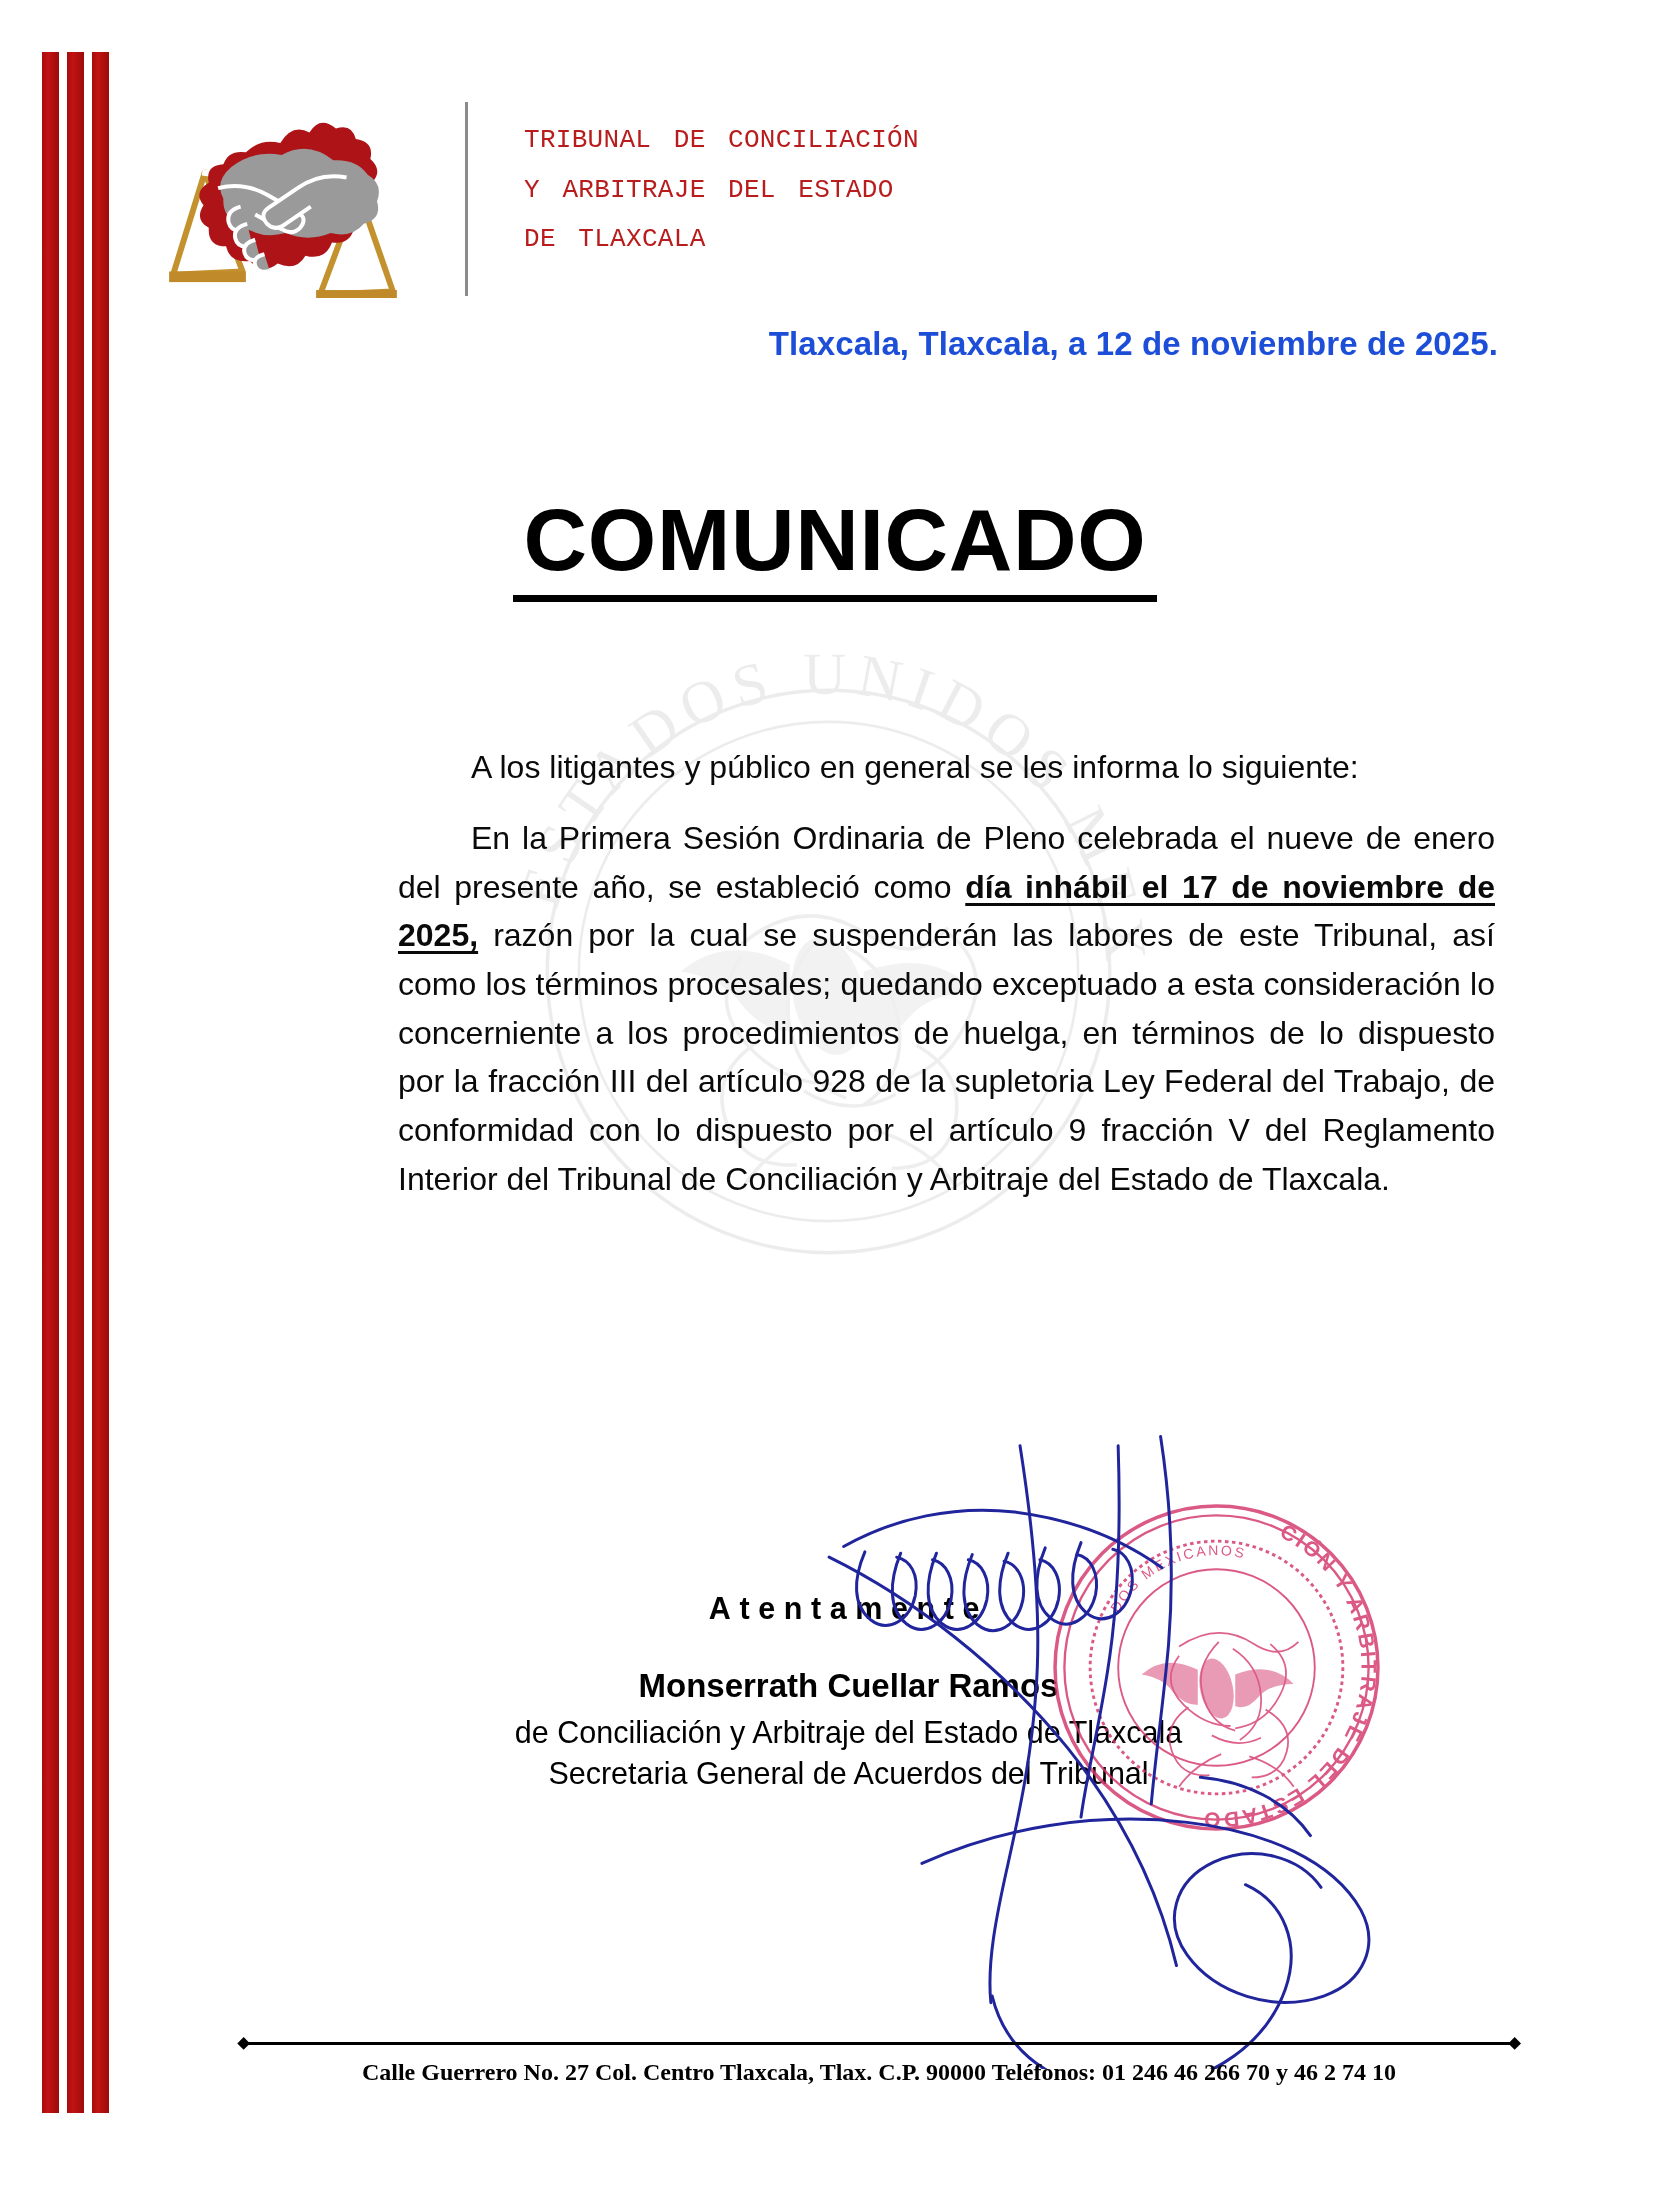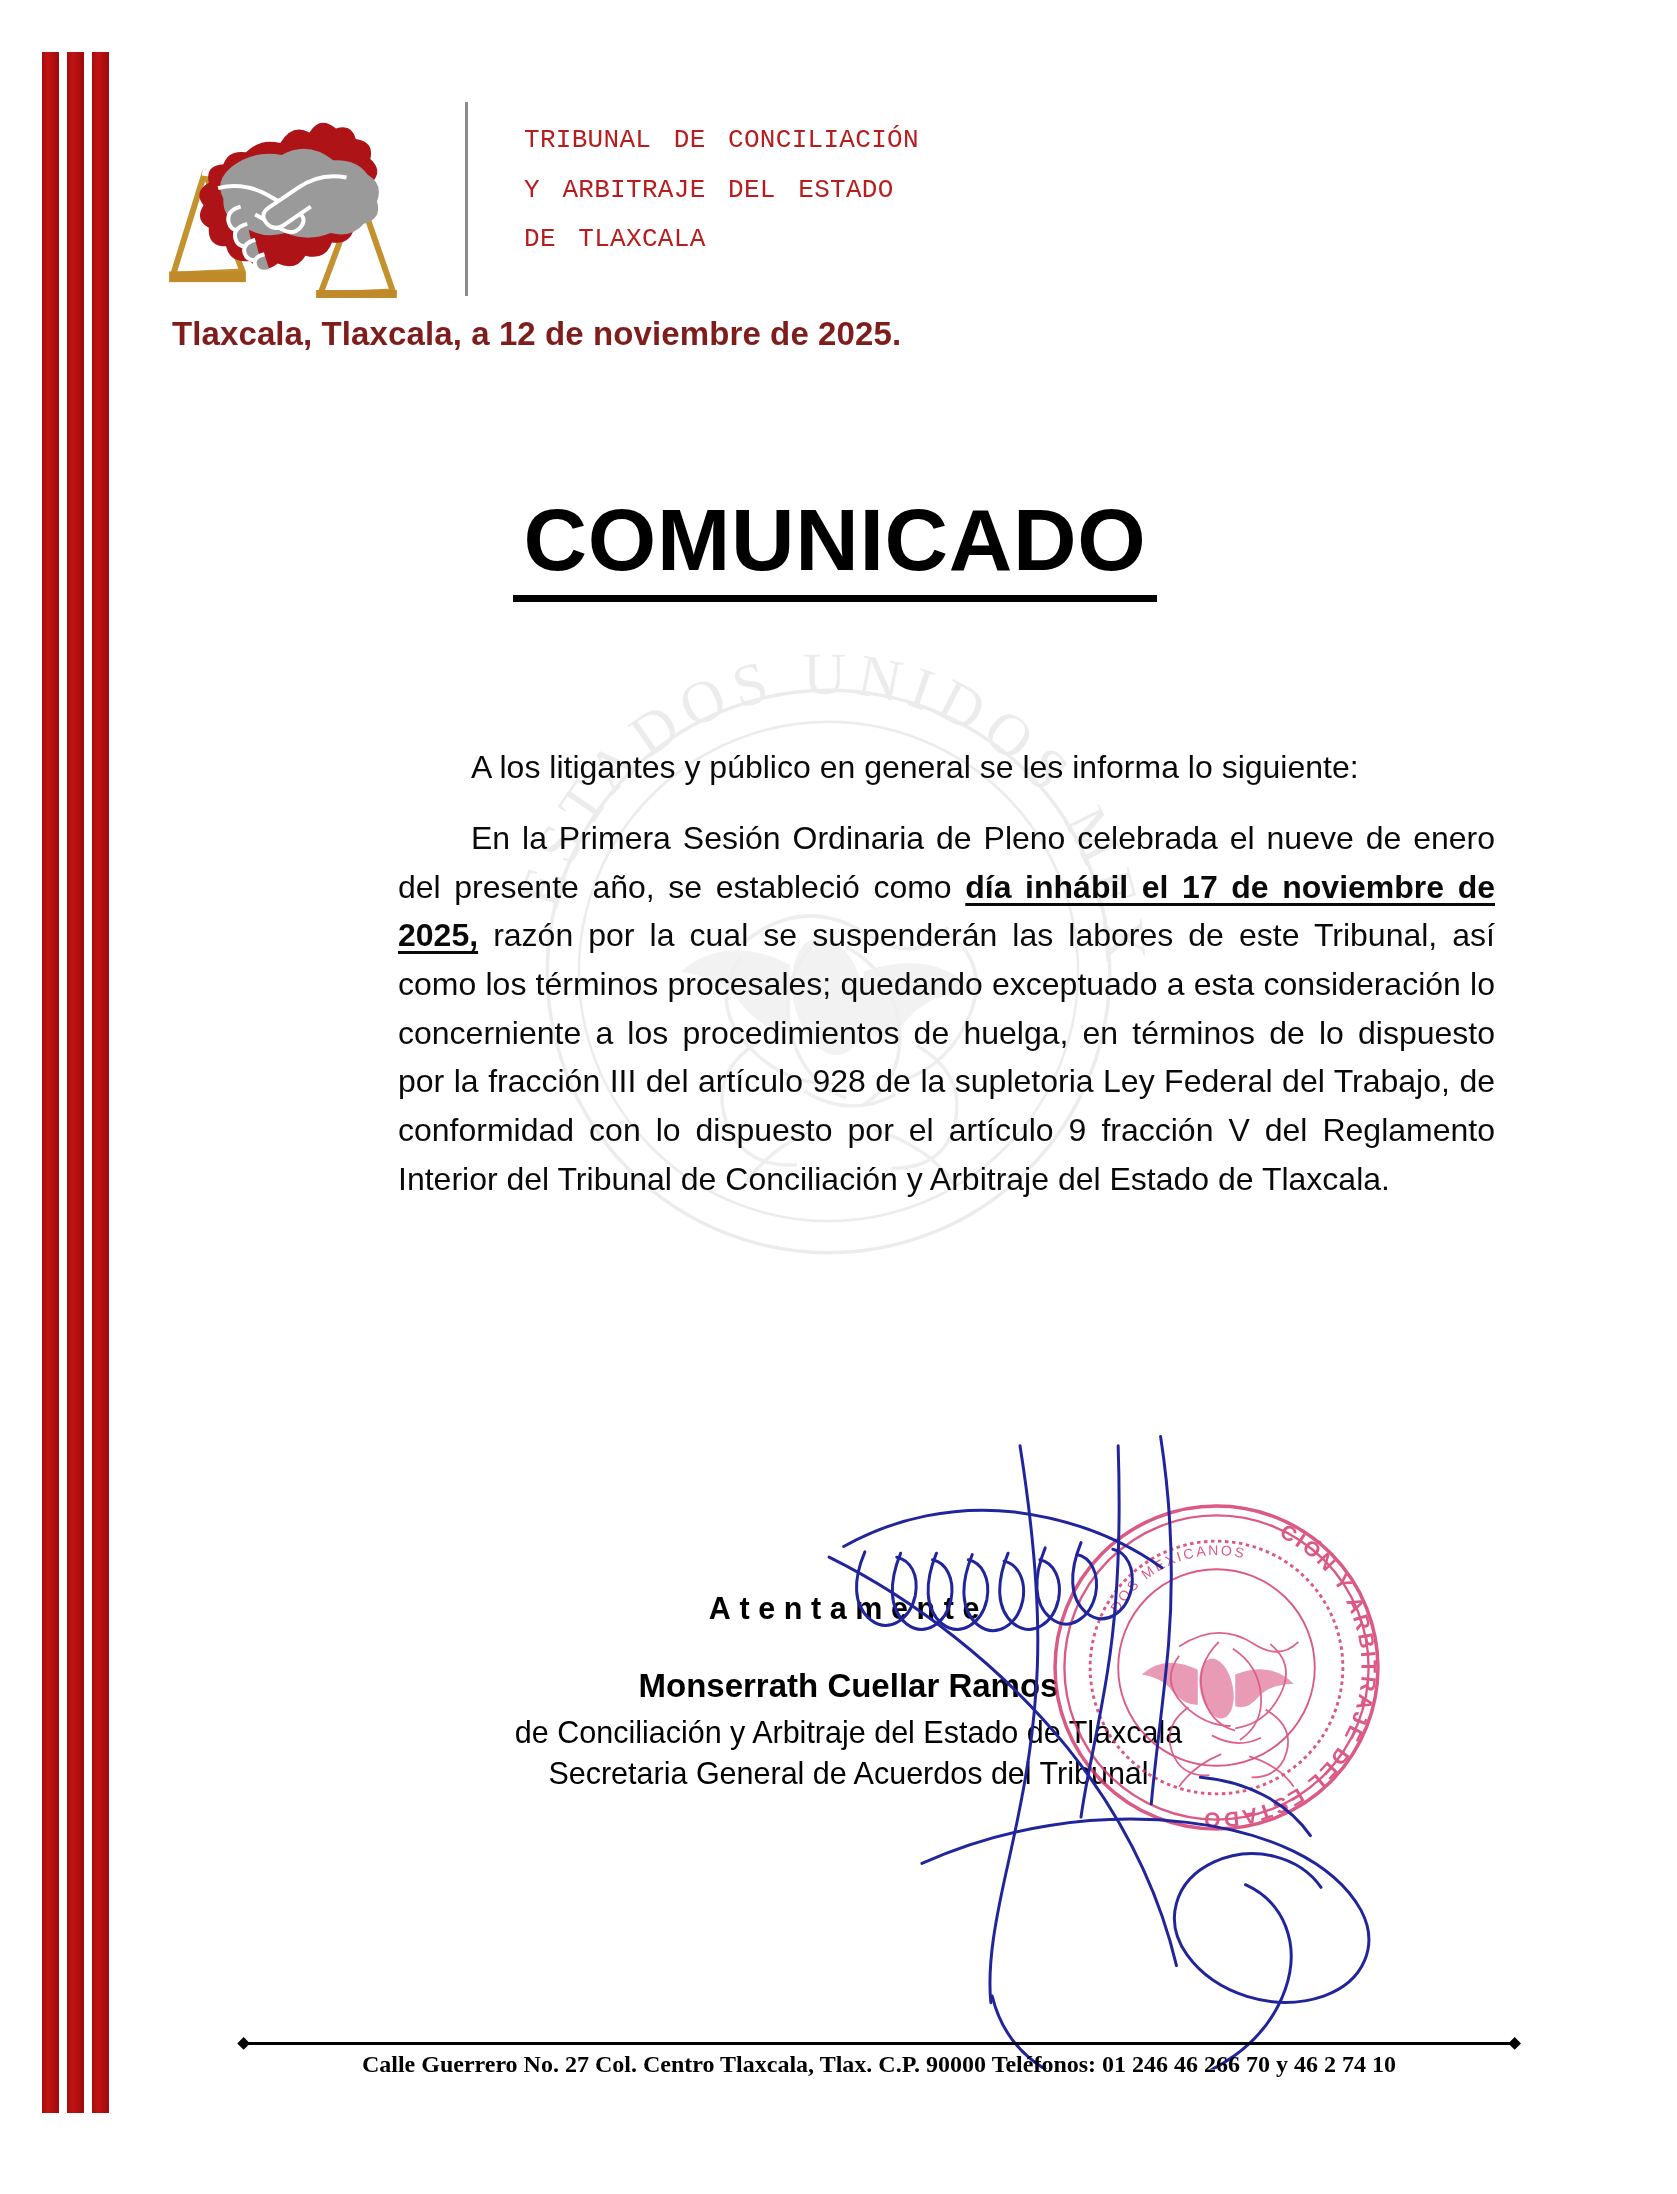--- a/index.html
+++ b/index.html
@@ -84,26 +84,26 @@
     font-variant: small-caps;
     text-transform: lowercase;
     margin-left: 20px;
   }
   .org-name .ln:first-letter { font-size: 1em; }
 
   
   .dateline {
     position: absolute;
     left: 172px;
-    top: 315px;
+    top: 325px;
     width: 1326px;
-    text-align: left;
+    text-align: right;
     font-size: 33px;
     font-weight: bold;
-    color: #7f1d1d;
+    color: #1d4ed8;
     letter-spacing: 0.1px;
   }
 
   
   .doc-title {
     position: absolute;
     left: 172px;
     top: 494px;
     width: 1326px;
     text-align: center;
@@ -220,21 +220,21 @@
   .footer-rule .dot.r { right: 0; }
   .footer-line {
     text-align: center;
     font-family: "Liberation Serif", serif;
     font-size: 24px;
     font-weight: bold;
     color: #000;
     letter-spacing: 0px;
     line-height: 1.34;
   }
-  .footer-line.first { margin-top: 0; }
+  .footer-line.first { margin-top: 8px; }
 </style>
 </head>
 <body>
 
 <div class="page">
 
   <div class="stripes">
     <div class="stripe s1"></div>
     <div class="stripe s2"></div>
     <div class="stripe s3"></div>

